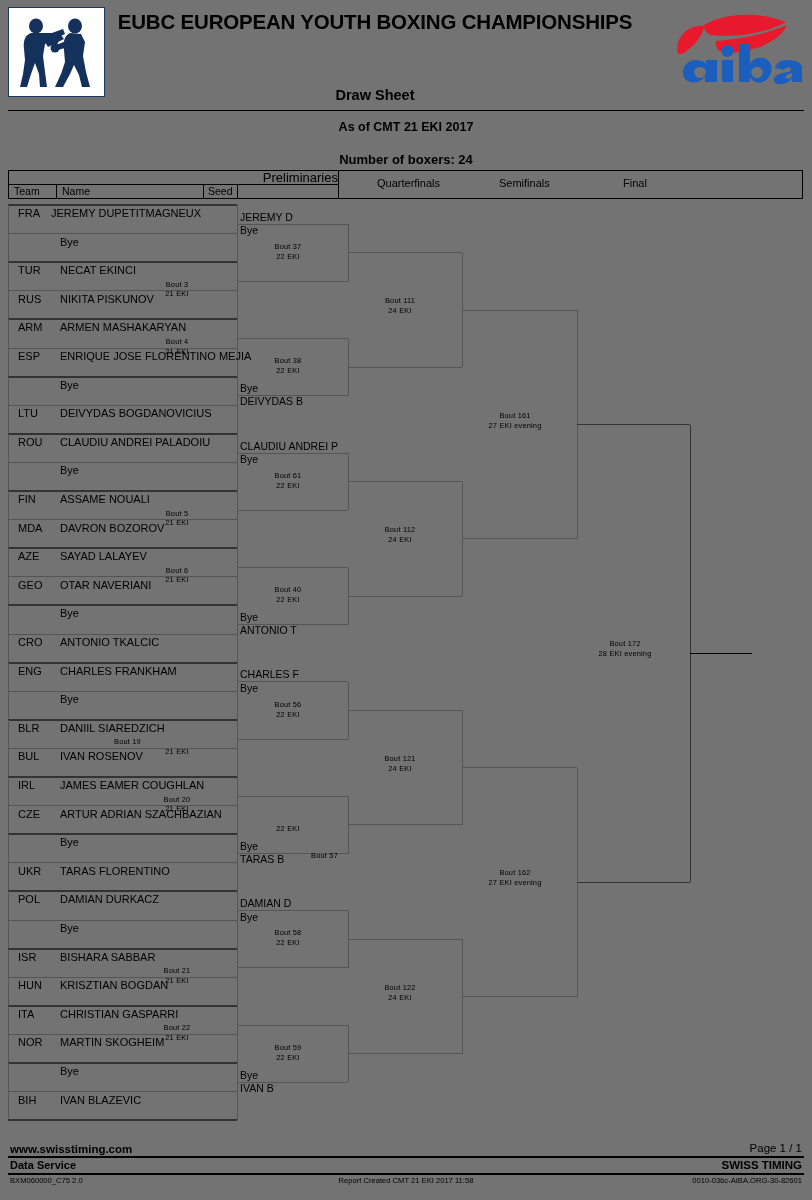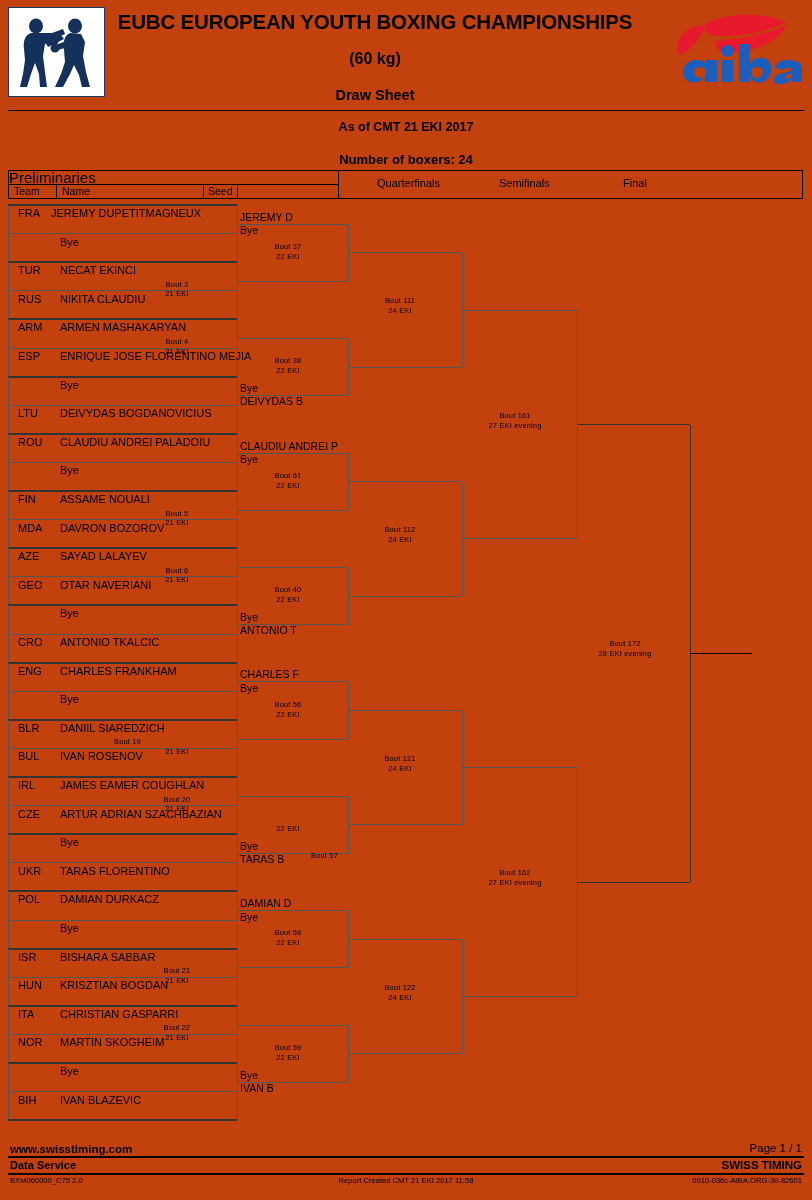--- a/index.html
+++ b/index.html
@@ -6,21 +6,21 @@
   body{
     font-family:"Liberation Sans", sans-serif;
     color:#000;
     -webkit-font-smoothing:none;
   }
   #page{
     position:relative;
     width:812px;
     height:1200px;
     overflow:hidden;
-    background:#c2410c;
+    background:#737373;
   }
 
   
   .logo-box{
     position:absolute; left:8px; top:7px; width:95px; height:88px;
     border:1px solid #1b3a63; background:#fff;
   }
   .logo-box svg{display:block;width:100%;height:100%;}
 
   .title-main{
@@ -56,21 +56,21 @@
     text-align:center; font-size:13px; font-weight:bold;
   }
 
   
   .hdr-table{
     position:absolute; left:8px; top:170px; width:795px; height:29px;
     border:1px solid #000; box-sizing:border-box;
   }
   .hdr-prelim-label{
     position:absolute; left:0; top:0; width:330px; height:14px;
-    text-align:left; font-size:15px; line-height:14px;
+    text-align:right; font-size:13px; line-height:14px;
     border-right:1px solid #000; border-bottom:1px solid #000;
     box-sizing:border-box;
   }
   .hdr-sub{
     position:absolute; top:14px; height:13px; font-size:10.5px;
     line-height:13px; box-sizing:border-box;
     border-right:1px solid #000;
   }
   .hdr-team{left:0;width:48px;padding-left:5px;}
   .hdr-name{left:48px;width:147px;padding-left:5px;}
@@ -156,21 +156,20 @@
         <path d="M61 25 C55 28,54 34,55 42 L56 54 L52 66 L46 79 L54 79 L61 66 L65 57 L70 67 L73 79 L81 79 L77 64 L74 48
                  L76 34 L72 26 Z"></path>
         <path d="M57 33 L47 37 L49 42 L59 39 Z"></path>
       </g>
       <circle cx="45" cy="33" r="4.5" fill="#14315c"></circle>
       <circle cx="46" cy="40" r="4.5" fill="#14315c"></circle>
     </svg>
   </div>
 
   <div class="title-main">EUBC EUROPEAN YOUTH BOXING CHAMPIONSHIPS</div>
-  <div class="title-weight">(60 kg)</div>
   <div class="title-sheet">Draw Sheet</div>
 
   <div class="aiba-logo">
     <svg viewBox="0 0 145 82" xmlns="http://www.w3.org/2000/svg" aria-hidden="true">
       <path d="M18 46 C14 30,28 16,45 18 C42 26,38 34,30 40 C26 44,21 47,18 46 Z" fill="#e8192c"></path>
       <path d="M44 17 C62 6,96 2,126 14 C104 26,74 30,50 27 C46 25,44 21,44 17 Z" fill="#e8192c"></path>
       <path d="M56 33 C78 31,104 27,127 17 C120 33,96 44,66 45 C58 44,55 39,56 33 Z" fill="#e8192c"></path>
       <g fill="#1b5ebe">
         <path d="M35 52 C30 52,24 56,23 63 C22 72,30 76,37 74 C41 73,44 70,45 68 L45 74 L57 74 L57 52 L46 52 L46 56
                  C44 53,40 52,35 52 Z M40 59 C45 59,47 63,45 67 C43 71,37 71,35 67 C33 63,35 59,40 59 Z"></path>
@@ -314,21 +313,21 @@
         <line x1="690" y1="424.50000000000006" x2="690" y2="882.1000000000001" stroke="#333" stroke-width="1" shape-rendering="crispEdges"></line>
         <line x1="690" y1="653.3000000000001" x2="752" y2="653.3000000000001" stroke="#000" stroke-width="1" shape-rendering="crispEdges"></line>
       </svg>
     <div id="bracket-text">
         <div class="pl pl-team" style="left: 18px; top: 207px;">FRA</div>
         <div class="pl pl-name" style="left: 51px; top: 207px;">JEREMY DUPETITMAGNEUX</div>
         <div class="pl pl-name" style="left: 60px; top: 235.6px;">Bye</div>
         <div class="pl pl-team" style="left: 18px; top: 264.2px;">TUR</div>
         <div class="pl pl-name" style="left: 60px; top: 264.2px;">NECAT EKINCI</div>
         <div class="pl pl-team" style="left: 18px; top: 292.8px;">RUS</div>
-        <div class="pl pl-name" style="left: 60px; top: 292.8px;">NIKITA CLAUDIU</div>
+        <div class="pl pl-name" style="left: 60px; top: 292.8px;">NIKITA PISKUNOV</div>
         <div class="boutlab" style="left: 127px; top: 279.8px; width: 100px; text-align: center;">Bout  3</div>
         <div class="boutlab" style="left: 127px; top: 289.3px; width: 100px; text-align: center;">21 EKI</div>
         <div class="pl pl-team" style="left: 18px; top: 321.4px;">ARM</div>
         <div class="pl pl-name" style="left: 60px; top: 321.4px;">ARMEN MASHAKARYAN</div>
         <div class="pl pl-team" style="left: 18px; top: 350px;">ESP</div>
         <div class="pl pl-name" style="left: 60px; top: 350px;">ENRIQUE JOSE FLORENTINO MEJIA</div>
         <div class="boutlab" style="left: 127px; top: 337px; width: 100px; text-align: center;">Bout  4</div>
         <div class="boutlab" style="left: 127px; top: 346.5px; width: 100px; text-align: center;">21 EKI</div>
         <div class="pl pl-name" style="left: 60px; top: 378.6px;">Bye</div>
         <div class="pl pl-team" style="left: 18px; top: 407.2px;">LTU</div>

